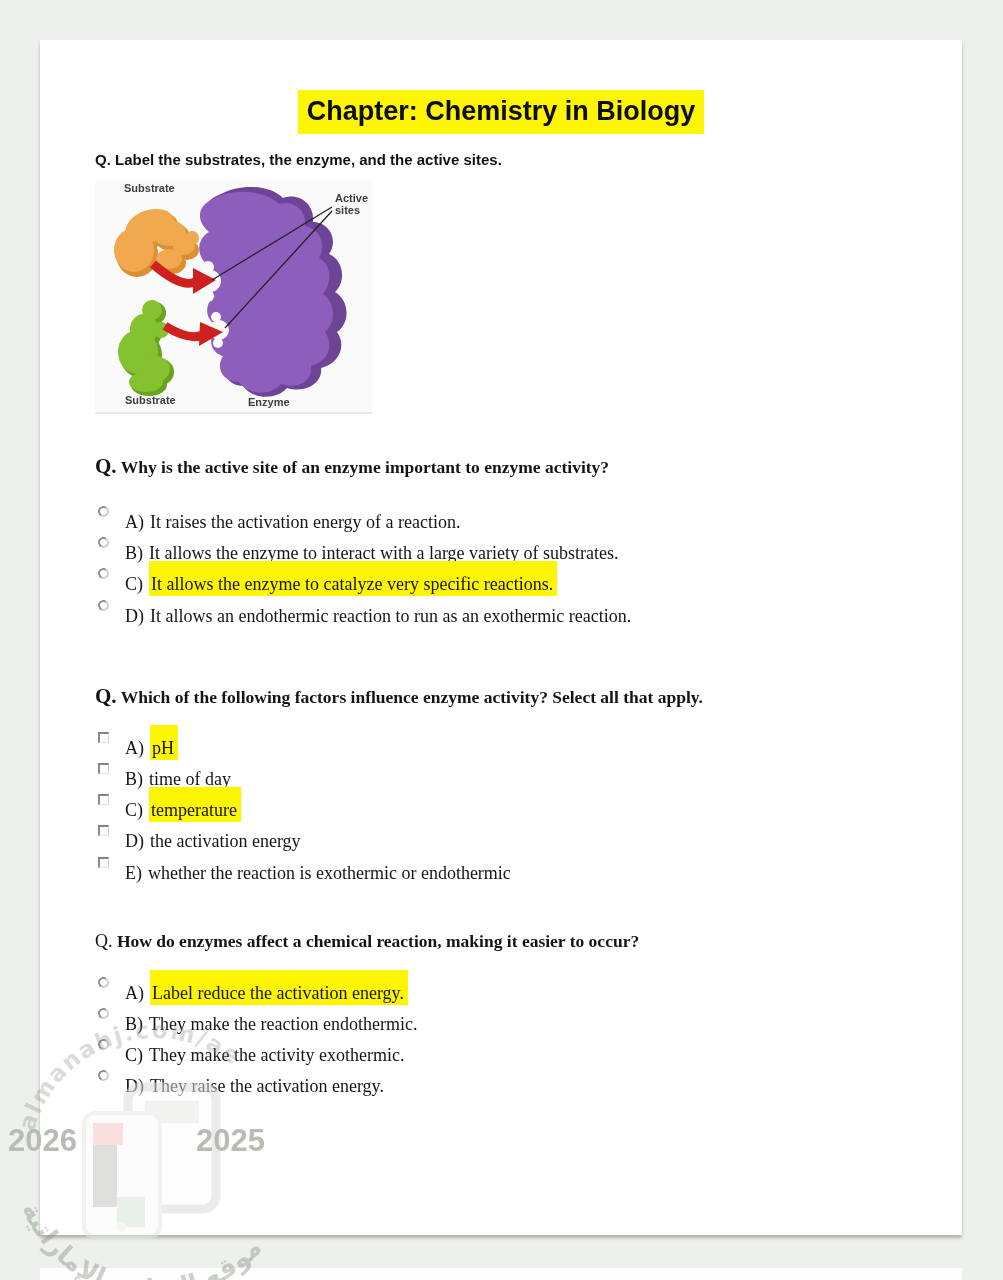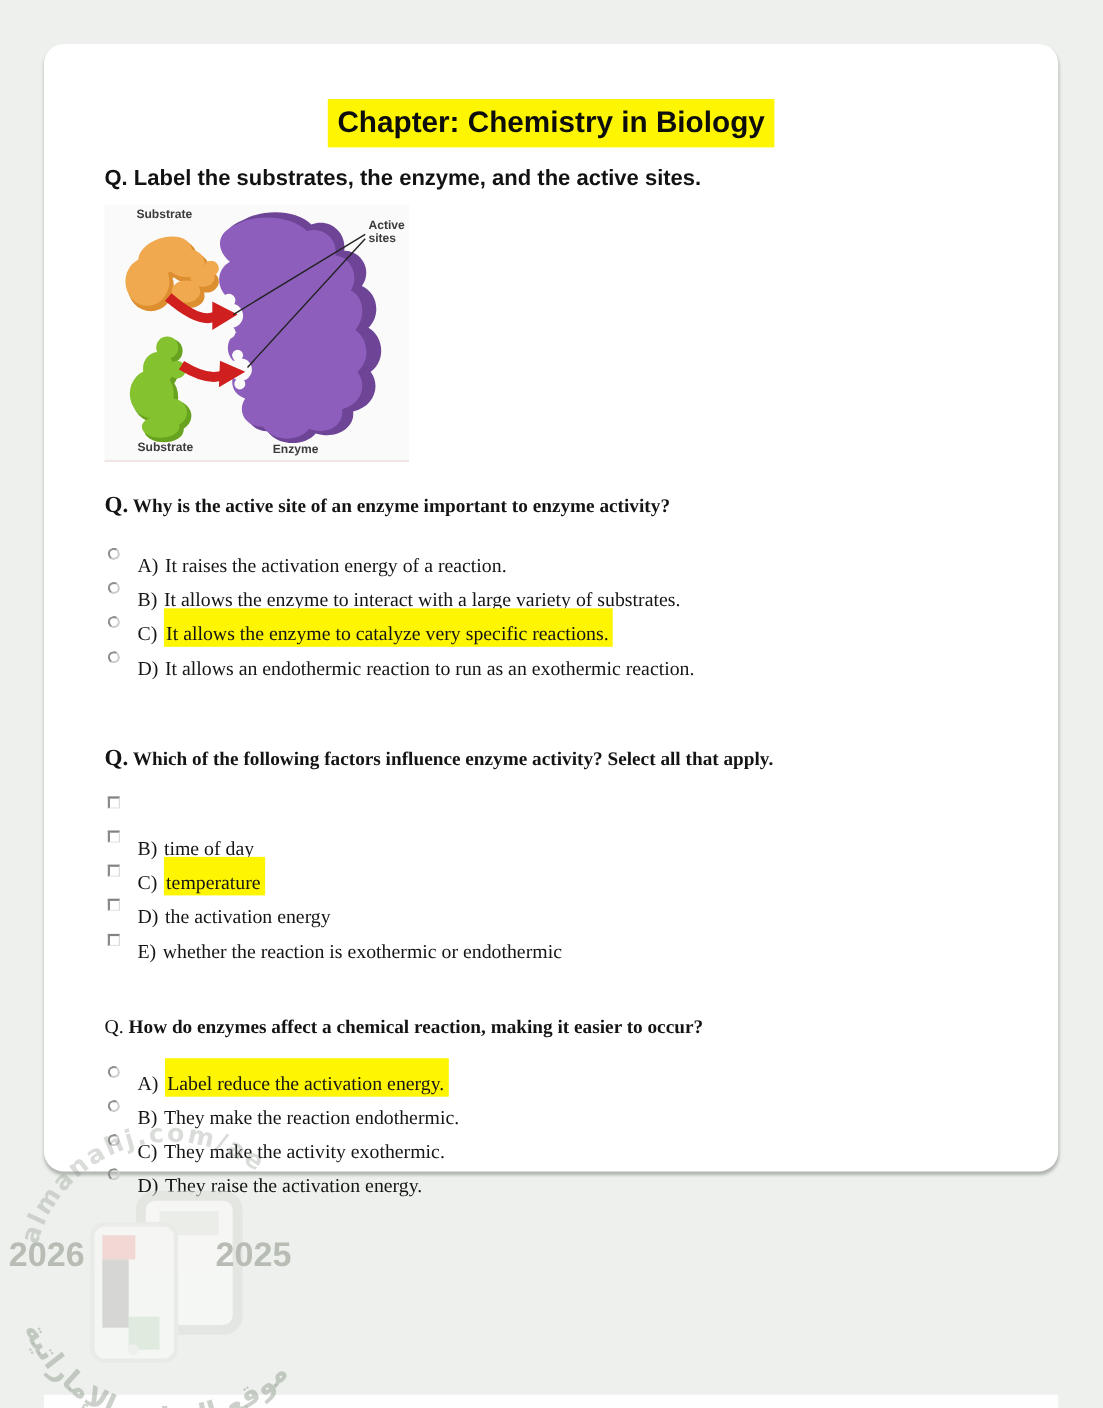--- a/index.html
+++ b/index.html
@@ -3,24 +3,23 @@
 <meta charset="utf-8">
 <style>
   html,body{margin:0;padding:0;}
   body{
     width:1003px;height:1280px;position:relative;overflow:hidden;
     background:#edf0ec;
     font-family:"Liberation Serif", serif;
     color:#1a1a1a;
   }
   .page{
-    position:absolute;left:40px;top:40px;width:922px;height:1025px;
+    position:absolute;left:40px;top:40px;width:922px;height:1195px;
     background:#ffffff;
     box-shadow:0 3px 3px rgba(60,65,60,.35);
-    border-radius:18px;
   }
   .page-next{
     position:absolute;left:40px;top:1268px;width:922px;height:12px;
     background:#fefefe;
   }
   .content{position:absolute;left:55px;top:0;width:812px;}
 
   
   .title-wrap{margin-top:50px;text-align:center;}
   .doc-title{
@@ -28,33 +27,33 @@
     font-family:"Liberation Sans", sans-serif;
     font-weight:bold;font-size:27px;color:#0d0d0d;
     background:#fdf501;
     padding:6px 9px 7px 9px;
   }
 
   
   .q-sans{
     margin-top:17px;
     font-family:"Liberation Sans", sans-serif;
-    font-weight:bold;font-size:20px;color:#121212;
+    font-weight:bold;font-size:15px;color:#121212;
   }
 
   
   .diagram{margin-top:12px;display:block;}
   .diagram svg{display:block;background:#fbfafa;border-bottom:2px solid #f1e6e4;}
 
   
   .q-serif{font-size:17.5px;font-weight:bold;color:#141414;}
   .q-serif .qmark{font-size:21px;font-weight:bold;}
   .q-serif.qlight .qmark{font-weight:normal;font-size:18px;}
 
-  .qblock2{margin-top:26px;}
+  .qblock2{margin-top:40px;}
   .qblock3{margin-top:54px;}
   .qblock4{margin-top:44px;}
 
   .opts{margin-top:26px;}
   .opts3{margin-top:22px;}
   .opts4{margin-top:24px;}
   .opt{position:relative;min-height:31.2px;}
   .ctrl{
     position:absolute;left:3px;top:1px;display:inline-block;
     width:11px;height:11px;box-sizing:border-box;
@@ -205,20 +204,21 @@
     </div>
 
     <div class="qblock3">
       <div class="q-serif">
         <span class="qmark">Q.</span>
         <span>Which of the following factors influence enzyme activity? Select all that apply.</span>
       </div>
       <div class="opts opts3">
         <div class="opt">
           <span class="ctrl checkbox"></span>
+          <span class="opt-line"><span class="letter">A)</span><span class="hl">pH</span></span>
         </div>
         <div class="opt">
           <span class="ctrl checkbox"></span>
           <span class="opt-line"><span class="letter">B)</span><span>time of day</span></span>
         </div>
         <div class="opt">
           <span class="ctrl checkbox"></span>
           <span class="opt-line"><span class="letter">C)</span><span class="hl">temperature</span></span>
         </div>
         <div class="opt">

